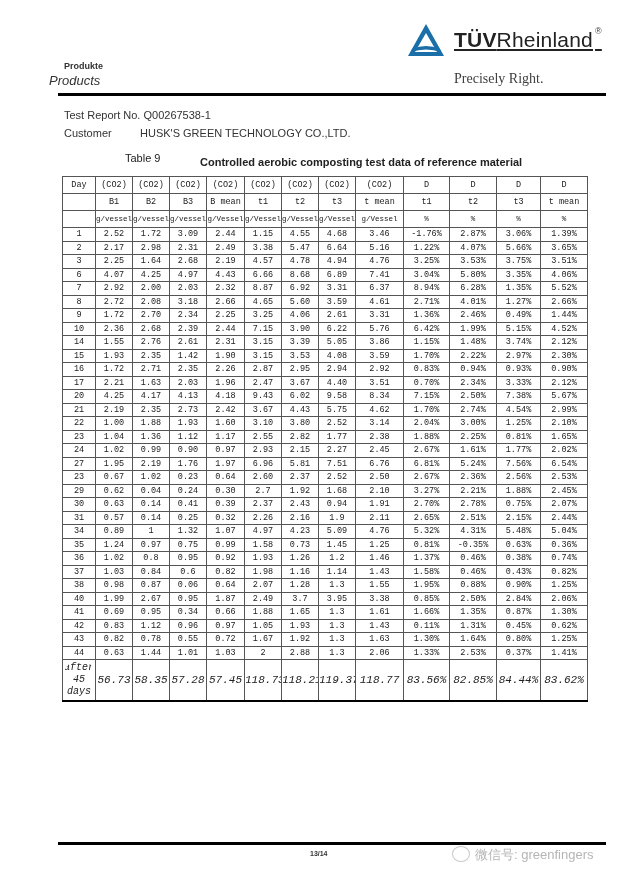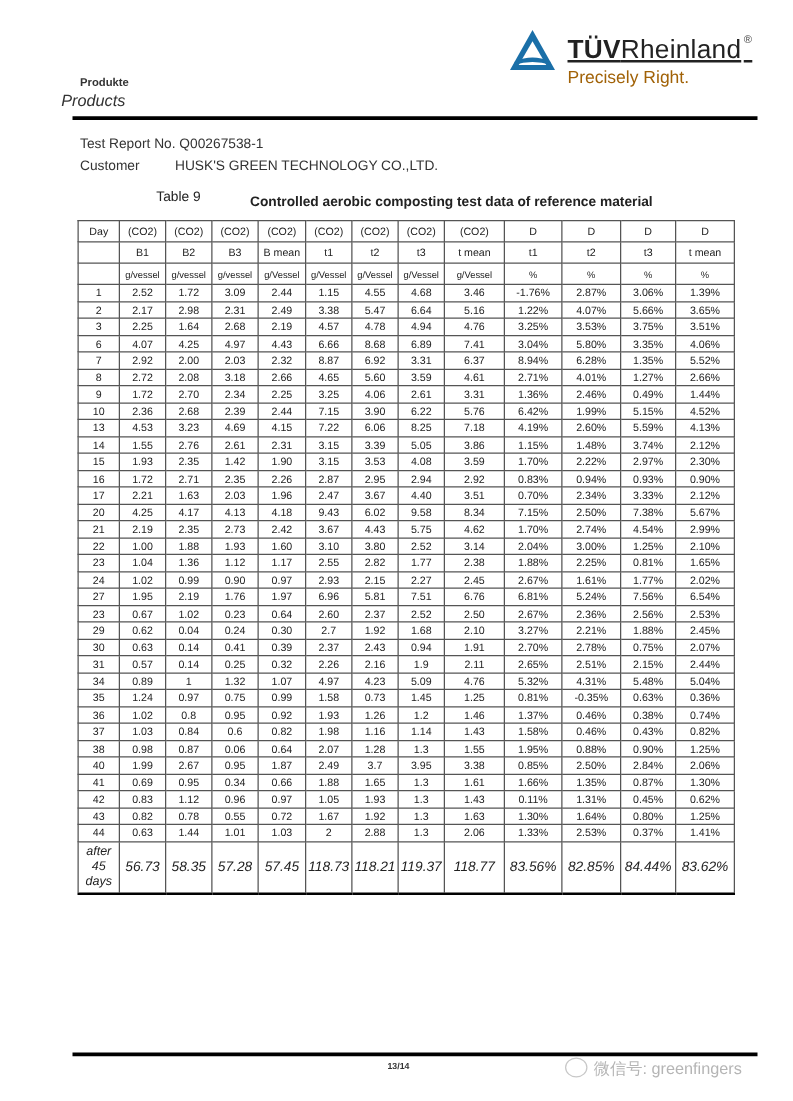--- a/index.html
+++ b/index.html
@@ -2,31 +2,31 @@
 <html><head>
 <meta charset="utf-8">
 <style>
   html, body { margin:0; padding:0; background:#ffffff; }
   body { width:634px; height:881px; position:relative; overflow:hidden; font-family:"Liberation Sans", sans-serif; color:#222; }
   .logo { position:absolute; left:406px; top:20px; width:200px; height:55px; }
   .logo svg { position:absolute; left:0; top:2px; }
   .logo .brand { position:absolute; left:48px; top:8px; font-size:21px; color:#222; white-space:nowrap; letter-spacing:0.2px;text-decoration:underline; }
   .logo .brand b { font-weight:bold; }
   .logo .brand sup { font-size:9px; vertical-align:top; position:relative; top:-2px; margin-left:2px; color:#444; }
-  .logo .tagline { position:absolute; left:48px; top:33px; font-size:14px; color:#a16207; white-space:nowrap; }
+  .logo .tagline { position:absolute; left:48px; top:51px; font-size:14px; color:#404040; white-space:nowrap;font-family:Liberation Serif, serif; }
   .produkte { position:absolute; left:64px; top:61px; font-size:9px; font-weight:bold; color:#333; }
   .products { position:absolute; left:49px; top:73px; font-size:13px; font-style:italic; color:#333; }
   .hr-top { position:absolute; left:58px; top:93px; width:548px; height:3px; background:#000; }
   .report { position:absolute; left:64px; top:109px; font-size:11px; color:#333; }
   .customer-label { position:absolute; left:64px; top:127px; font-size:11px; color:#333; }
   .customer-value { position:absolute; left:140px; top:127px; font-size:11px; color:#333; }
   .table-no { position:absolute; left:125px; top:152px; font-size:11px; font-weight:normal; color:#222; }
   .table-title { position:absolute; left:200px; top:156px; font-size:11px; font-weight:bold; color:#222; }
 
-  table.data { position:absolute; left:62px; top:176px; width:522px; border-collapse:collapse; table-layout:fixed; font-family:Liberation Sans, sans-serif;padding-left:37px; }
+  table.data { position:absolute; left:62px; top:176px; width:522px; border-collapse:collapse; table-layout:fixed; font-family:Liberation Mono, monospace;padding-left:37px; }
   table.data td { border:1px solid #555; text-align:center; font-size:8.5px; height:12.5px; padding:0; color:#222; white-space:nowrap; overflow:hidden; }
   table.data tr.hdr td { height:16px; font-size:8.5px; }
   table.data tr.units td { font-size:7.5px; }
   table.data tr.summary td { height:40px; font-size:11px; font-style:italic; border-bottom:2.5px solid #000;border-radius:15px; }
   table.data tr.summary td.first { font-size:10px; white-space:normal; line-height:12px; }
   table.data tr.row td { border-top:1px solid #222; }
   .c-day { width:33px; } .c-b { width:37px; } .c-bm { width:38px; } .c-t { width:37px; } .c-tm { width:48px; } .c-d { width:46px; } .c-d2 { width:47px; } .c-d3 { width:44px; }
 
   .hr-bot { position:absolute; left:58px; top:842px; width:548px; height:3px; background:#000; }
   .page-no { position:absolute; left:310px; top:850px; font-size:7px; color:#333; font-weight:bold; }
@@ -233,35 +233,20 @@
         <td>7.15</td>
         <td>3.90</td>
         <td>6.22</td>
         <td>5.76</td>
         <td>6.42%</td>
         <td>1.99%</td>
         <td>5.15%</td>
         <td>4.52%</td>
       </tr>
       <tr class="row">
-        <td class="first">13</td>
-        <td>4.53</td>
-        <td>3.23</td>
-        <td>4.69</td>
-        <td>4.15</td>
-        <td>7.22</td>
-        <td>6.06</td>
-        <td>8.25</td>
-        <td>7.18</td>
-        <td>4.19%</td>
-        <td>2.60%</td>
-        <td>5.59%</td>
-        <td>4.13%</td>
-      </tr>
-      <tr class="row">
         <td class="first">14</td>
         <td>1.55</td>
         <td>2.76</td>
         <td>2.61</td>
         <td>2.31</td>
         <td>3.15</td>
         <td>3.39</td>
         <td>5.05</td>
         <td>3.86</td>
         <td>1.15%</td>

